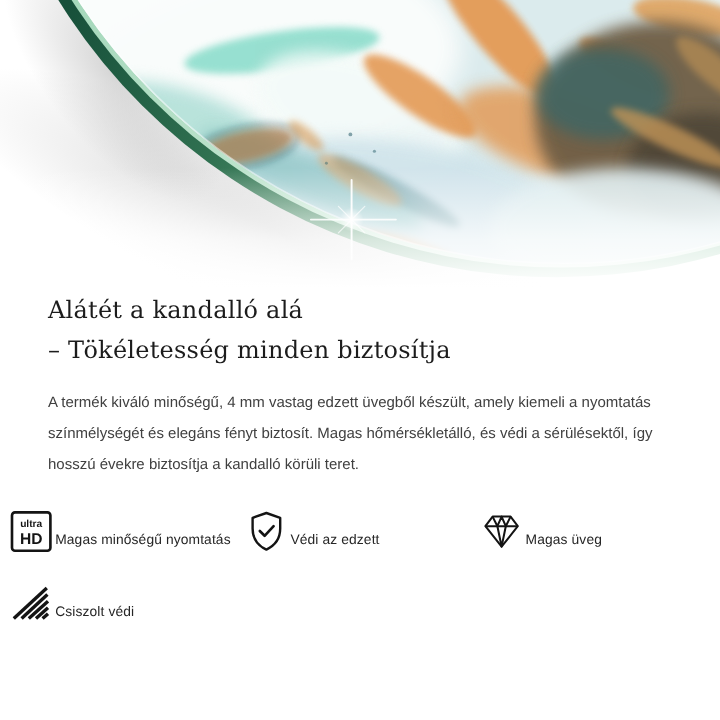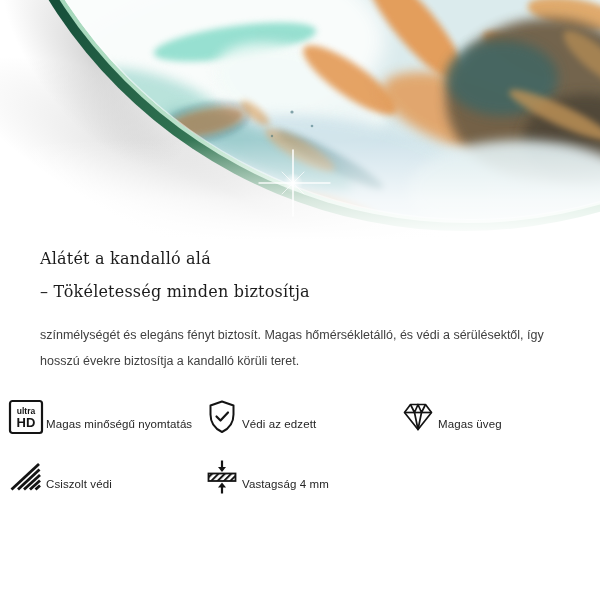--- a/index.html
+++ b/index.html
@@ -3,21 +3,21 @@
 <meta charset="utf-8">
 <style>
   * { margin: 0; padding: 0; box-sizing: border-box; }
   html, body { width: 600px; height: 600px; background: #ffffff; overflow: hidden; }
   body { font-family: "Liberation Sans", sans-serif; color: #1b1b1b; }
 
   .hero { width: 600px; height: 240px; position: relative; background: #ffffff; }
   .hero svg { display: block; }
 
   .heading { margin: 2px 40px 0 40px; font-family: "DejaVu Serif", serif; font-weight: 400;
-             font-size: 16px; line-height: 33px; color: #1c1c1c; letter-spacing: .2px; }
+             font-size: 20px; line-height: 33px; color: #1c1c1c; letter-spacing: .2px; }
   .heading span { display: block; }
 
   .desc { margin: 14px 20px 0 40px; font-size: 12.5px; line-height: 26px; color: #404040; }
   .desc .line { display: block; white-space: nowrap; }
 
   .features { margin-top: 23px; display: grid; grid-template-columns: 1fr 1fr 1fr;
               row-gap: 20px; padding: 0 6px; }
   .feature { display: flex; flex-direction: row; align-items: center; }
   .f-icon { width: 40px; height: 40px; }
   .f-icon svg { width: 40px; height: 40px; display: block; }
@@ -125,20 +125,21 @@
     <rect x="0" y="140" width="600" height="100" fill="url(#fadeW)"></rect>
   </svg>
 </div>
 
 <h1 class="heading">
   <span>Alátét a kandalló alá</span>
   <span>– Tökéletesség minden biztosítja</span>
 </h1>
 
 <div class="desc">
+  <span class="line">A termék kiváló minőségű, 4 mm vastag edzett üvegből készült, amely kiemeli a nyomtatás</span>
   <span class="line">színmélységét és elegáns fényt biztosít. Magas hőmérsékletálló, és védi a sérülésektől, így</span>
   <span class="line">hosszú évekre biztosítja a kandalló körüli teret.</span>
 </div>
 
 <div class="features">
 
 
   <div class="feature">
     <div class="f-icon">
       <svg viewBox="0 0 40 40">
@@ -178,31 +179,14 @@
         <line x1="5.5" y1="32.5" x2="33" y2="7"></line>
         <line x1="12" y1="32.5" x2="33.5" y2="12.5"></line>
         <line x1="18" y1="32.5" x2="34" y2="18"></line>
         <line x1="24" y1="32.5" x2="34" y2="23.5"></line>
         <line x1="29.5" y1="32.5" x2="34" y2="28.5"></line>
       </svg>
     </div>
     <div class="f-label">Csiszolt védi</div>
   </div>
 
-  <div class="feature">
-    <div class="f-icon">
-      <svg viewBox="0 0 40 40">
-        <defs>
-          <pattern id="hatchP" patternUnits="userSpaceOnUse" width="4.5" height="4.5" patternTransform="rotate(45)">
-            <rect width="2" height="4.5" fill="#141414"></rect>
-          </pattern>
-        </defs>
-        <rect x="6.5" y="16.5" width="27" height="7.5" fill="url(#hatchP)" stroke="#141414" stroke-width="1.8"></rect>
-        <line x1="20" y1="3.5" x2="20" y2="10.5" stroke="#141414" stroke-width="2.2"></line>
-        <polygon points="16,10 24,10 20,15" fill="#141414"></polygon>
-        <line x1="20" y1="36.5" x2="20" y2="29.5" stroke="#141414" stroke-width="2.2"></line>
-        <polygon points="16,30.5 24,30.5 20,25.5" fill="#141414"></polygon>
-      </svg>
-    </div>
-    <div class="f-label">Vastagság 4 mm</div>
-  </div>
 
 </div>
 
 </body></html>

